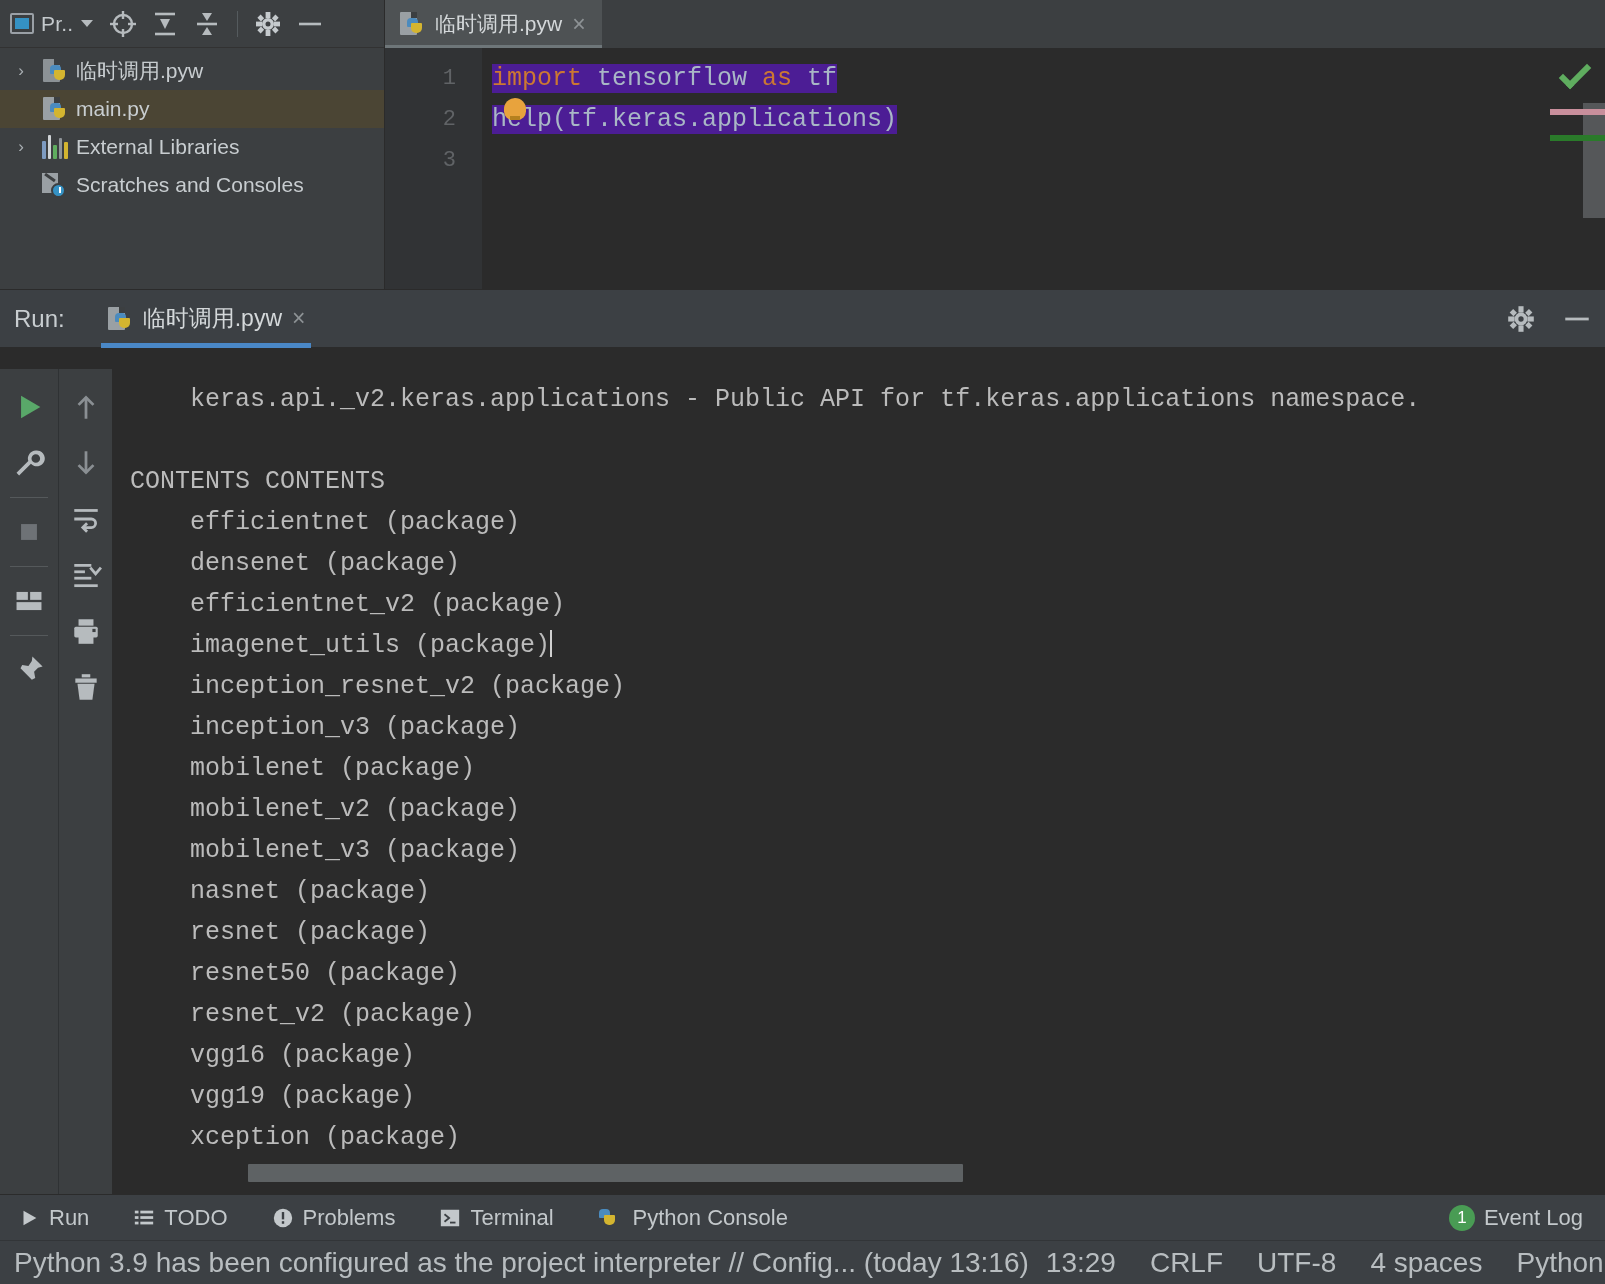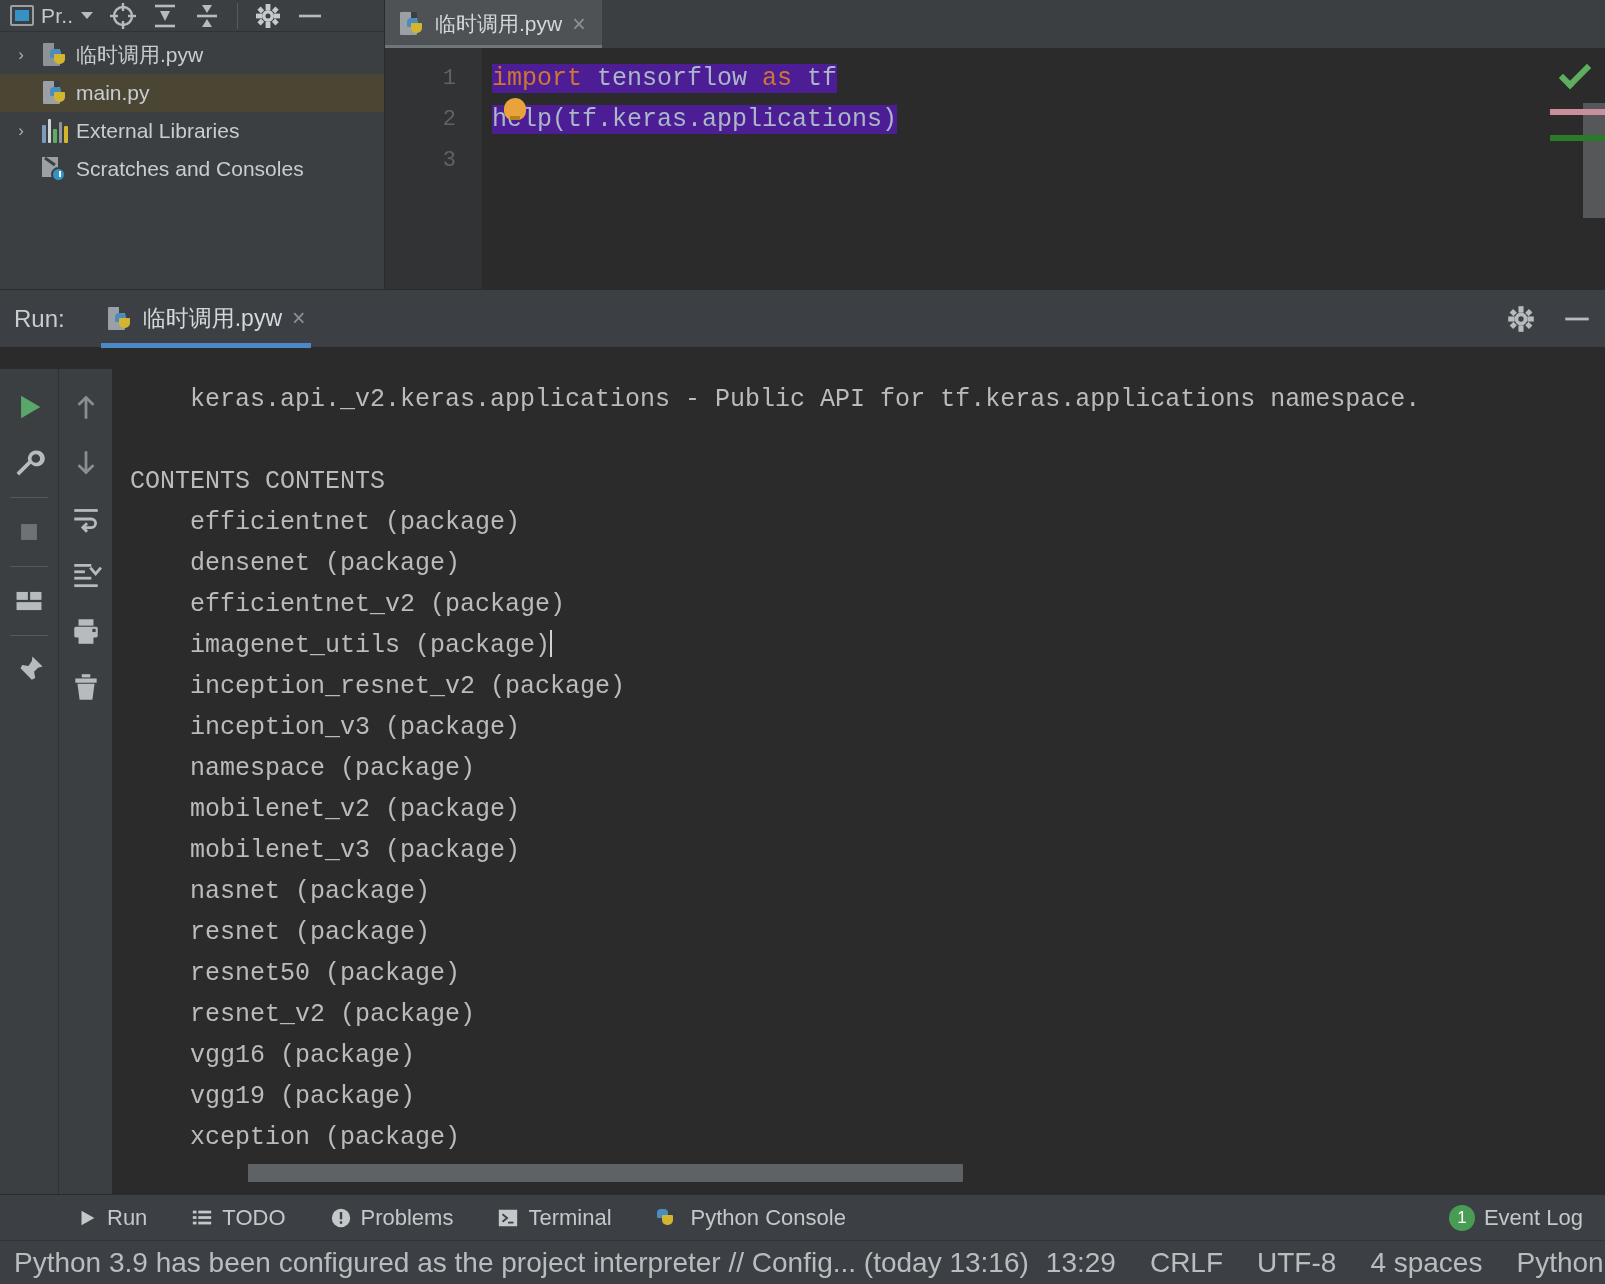--- a/index.html
+++ b/index.html
@@ -10,21 +10,21 @@
     overflow: hidden;
   }
   .app { position: relative; width: 1605px; height: 1284px; display: flex; flex-direction: column; }
 
   
   .top-area { height: 289px; display: flex; background: #3c3f41; flex: 0 0 289px; }
 
   
   .project-panel { width: 385px; height: 289px; background: #3c3f41; display: flex; flex-direction: column; border-right: 1px solid #2b2b2b; }
   .project-header {
-    height: 32px; display: flex; align-items: center; gap: 2px;
+    height: 48px; display: flex; align-items: center; gap: 2px;
     padding: 0 10px; background: #3c3f41; border-bottom: 1px solid #323232;
   }
   .proj-title { display: flex; align-items: center; gap: 7px; margin-right: 8px; }
   .proj-sq {
     width: 24px; height: 21px; border: 2px solid #9aa0a6; border-radius: 2px;
     display:flex; align-items:center; justify-content:center;
   }
   .proj-sq i { display:block; width: 14px; height: 11px; background: #3592c4; }
   .proj-label { color: #c4c9cc; font-size: 21px; letter-spacing: .2px; }
   .caret-dn { width:0;height:0;border-left:6px solid transparent;border-right:6px solid transparent;border-top:7px solid #b6bbbe; margin-left:1px; }
@@ -111,21 +111,21 @@
   .cl { height:41px; line-height:41px; white-space:pre; padding-left:8px; }
   .caret { display:inline-block; width:2px; height:27px; background:#d0d0d0; vertical-align:-5px; }
   .hscroll { position:absolute; left:136px; bottom:12px; height:18px; width:715px; background:#5e6264; border-radius:1px; }
 
   
   .toolwin-bar {
     height: 46px; background:#3c4044; display:flex; align-items:center; gap:0;
     border-top:1px solid #2b2b2b;
   }
   .tw-btn { display:flex; align-items:center; gap:9px; padding: 0 22px; height:46px; color:#c3c8cb; font-size:22px; white-space:nowrap; }
-  .tw-btn.first { padding-left: 28px; margin-left: 48px; }
+  .tw-btn.first { padding-left: 18px; }
   .tw-spacer { flex:1; }
   .badge1 { width:26px;height:26px;border-radius:50%;background:#499c54;color:#fff;font-size:17px;display:flex;align-items:center;justify-content:center; }
 
   .status-bar {
     height: 44px; background:#3c4044; display:flex; align-items:center;
     color:#b8bdc0; font-size:28px; border-top:1px solid #323538; padding-left: 14px;
   }
   .sb-msg { white-space:nowrap; }
   .sb-spacer { flex:1; }
   .sb-item { padding: 0 17px; white-space:nowrap; }
@@ -389,21 +389,21 @@
       <div class="console">
         <div class="cl">    keras.api._v2.keras.applications - Public API for tf.keras.applications namespace.</div>
         <div class="cl"></div>
         <div class="cl">CONTENTS CONTENTS</div>
         <div class="cl">    efficientnet (package)</div>
         <div class="cl">    densenet (package)</div>
         <div class="cl">    efficientnet_v2 (package)</div>
         <div class="cl"><span>    imagenet_utils (package)</span><span class="caret"></span></div>
         <div class="cl">    inception_resnet_v2 (package)</div>
         <div class="cl">    inception_v3 (package)</div>
-        <div class="cl">    namespace (package)</div>
+        <div class="cl">    mobilenet (package)</div>
         <div class="cl">    mobilenet_v2 (package)</div>
         <div class="cl">    mobilenet_v3 (package)</div>
         <div class="cl">    nasnet (package)</div>
         <div class="cl">    resnet (package)</div>
         <div class="cl">    resnet50 (package)</div>
         <div class="cl">    resnet_v2 (package)</div>
         <div class="cl">    vgg16 (package)</div>
         <div class="cl">    vgg19 (package)</div>
         <div class="cl">    xception (package)</div>
         <div class="cl"></div>

